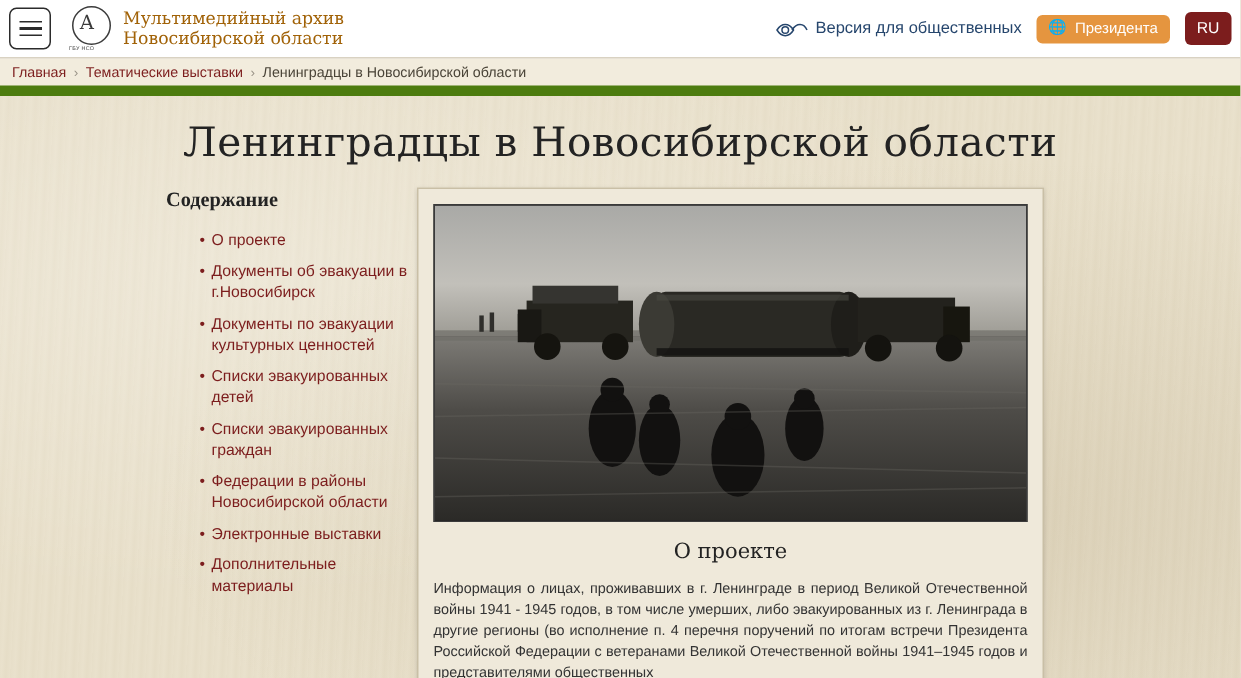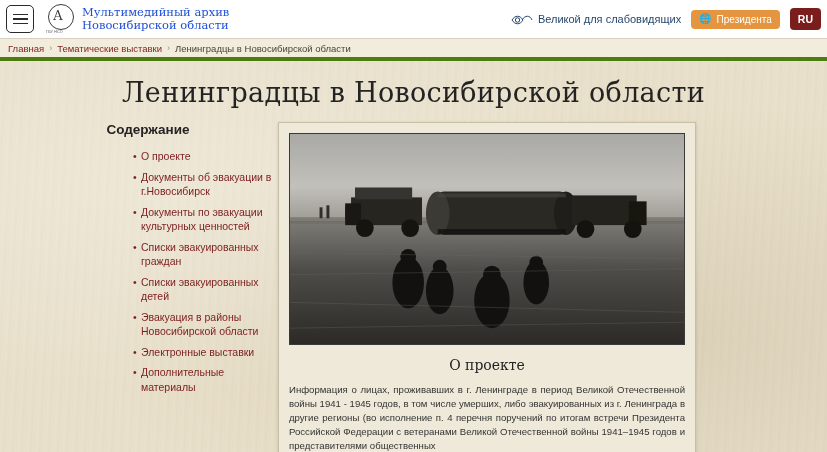--- a/index.html
+++ b/index.html
@@ -75,21 +75,21 @@
     position: absolute;
     left: 0; bottom: 0;
     font-size: 3.6px;
     letter-spacing: .2px;
     color: #4a4a4a;
     white-space: nowrap;
   }
   .logo-text {
     margin-left: 6px;
     font-family: "DejaVu Serif", serif;
-    color: #1d4ed8;
+    color: #a16207;
     line-height: 13px;
   }
   .logo-text .l1 { font-size: 11.5px; }
   .logo-text .l2 { font-size: 11.5px; }
 
   .header-right {
     margin-left: auto;
     display: flex;
     align-items: center;
     gap: 10px;
@@ -121,28 +121,28 @@
     font-size: 10px;
     line-height: 1;
   }
   .lang-btn {
     background: #7c1d1d;
     color: #fff;
     border-radius: 4px;
     font-size: 10.5px;
     padding: 5px 8px;
     cursor: pointer;
-    font-weight: bold;
+    font-weight: normal;
   }
 
   
   .breadcrumb-bar {
     height: 18px;
     background: #f2ecdd;
-    border-bottom: 4px solid #4d7c0f;
+    border-bottom: 7px solid #4d7c0f;
     display: flex;
     align-items: center;
     padding-left: 8px;
     gap: 5px;
     font-size: 9.5px;
   }
   .breadcrumb-bar a {
     color: #7c1d1d;
     text-decoration: none;
     cursor: pointer;
@@ -198,21 +198,21 @@
   
   .toc {
     width: 278px;
     flex: none;
     padding-left: 18px;
     box-sizing: border-box;
   }
   .toc h3 {
     margin: 0 0 12px 0;
     text-align: center;
-    font-family: Liberation Sans, sans-serif;
+    font-family: Liberation Serif, serif;
     font-size: 13.5px;
     font-weight: bold;
     color: #232323;
   }
   .toc ul {
     list-style: none;
     margin: 0;
     padding: 0 0 0 115px;
   }
   .toc li {
@@ -291,21 +291,21 @@
   </div>
 
   <div class="header-right">
 
     <div class="vision">
       <svg class="eye-icon" width="22" height="13" viewBox="0 0 22 13">
         <path d="M1 7 C4 2, 9 2, 12 7 C9 12, 4 12, 1 7 Z" fill="none" stroke="#26466d" stroke-width="1"></path>
         <circle cx="6.5" cy="7" r="2.2" fill="none" stroke="#26466d" stroke-width="1"></circle>
         <path d="M11 7 C14 2, 19 2, 21 7" fill="none" stroke="#26466d" stroke-width="1"></path>
       </svg>
-      <span>Великой для слабовидящих</span>
+      <span>Версия для общественных</span>
     </div>
 
     <div class="translate-btn">
       <span class="globe">🌐</span>
       <span>Президента</span>
     </div>
 
     <div class="lang-btn">RU</div>
   </div>
 </div>
@@ -326,24 +326,24 @@
   <div class="content-row">
 
     <div class="toc">
       <h3>Содержание</h3>
       <ul>
         <li>О проекте</li>
         <li>Документы об эвакуации в
 г.Новосибирск</li>
         <li>Документы по эвакуации
 культурных ценностей</li>
+        <li>Списки эвакуированных детей</li>
         <li>Списки эвакуированных
 граждан</li>
-        <li>Списки эвакуированных детей</li>
-        <li>Эвакуация в районы
+        <li>Федерации в районы
 Новосибирской области</li>
         <li>Электронные выставки</li>
         <li>Дополнительные материалы</li>
       </ul>
     </div>
 
     <div class="panel">
 
       <svg class="photo" viewBox="0 0 400 212" preserveAspectRatio="none">
         <defs>

